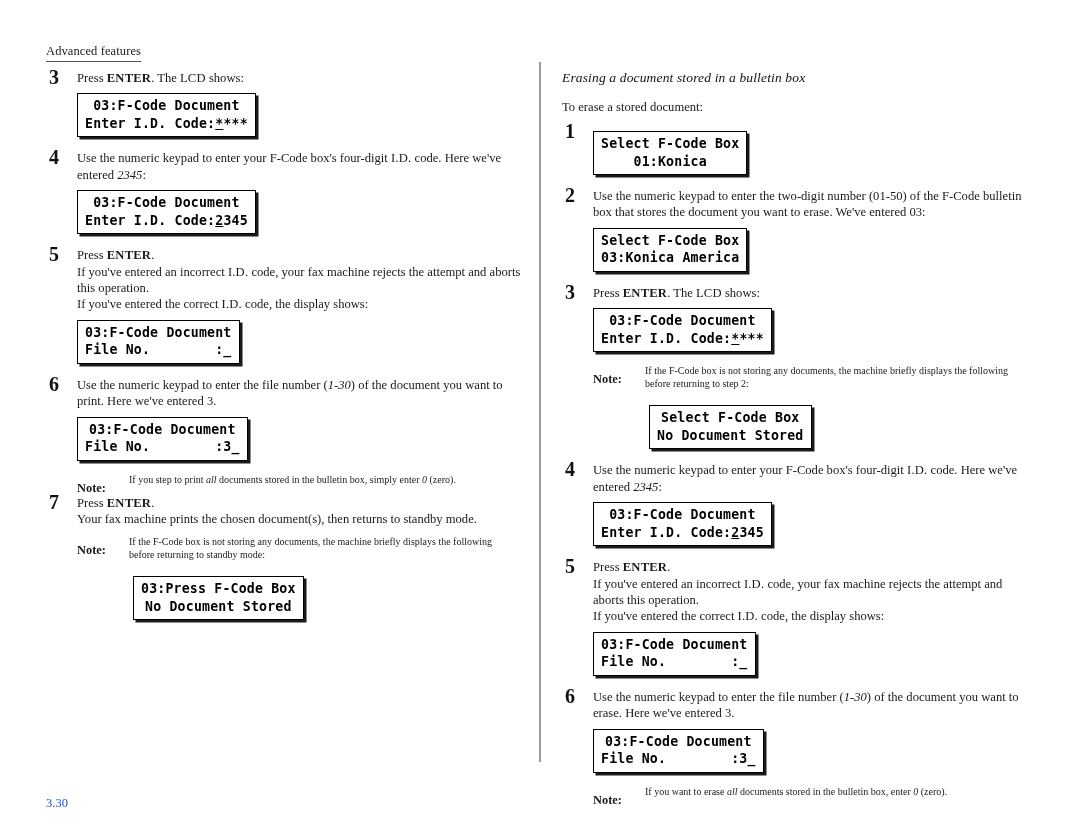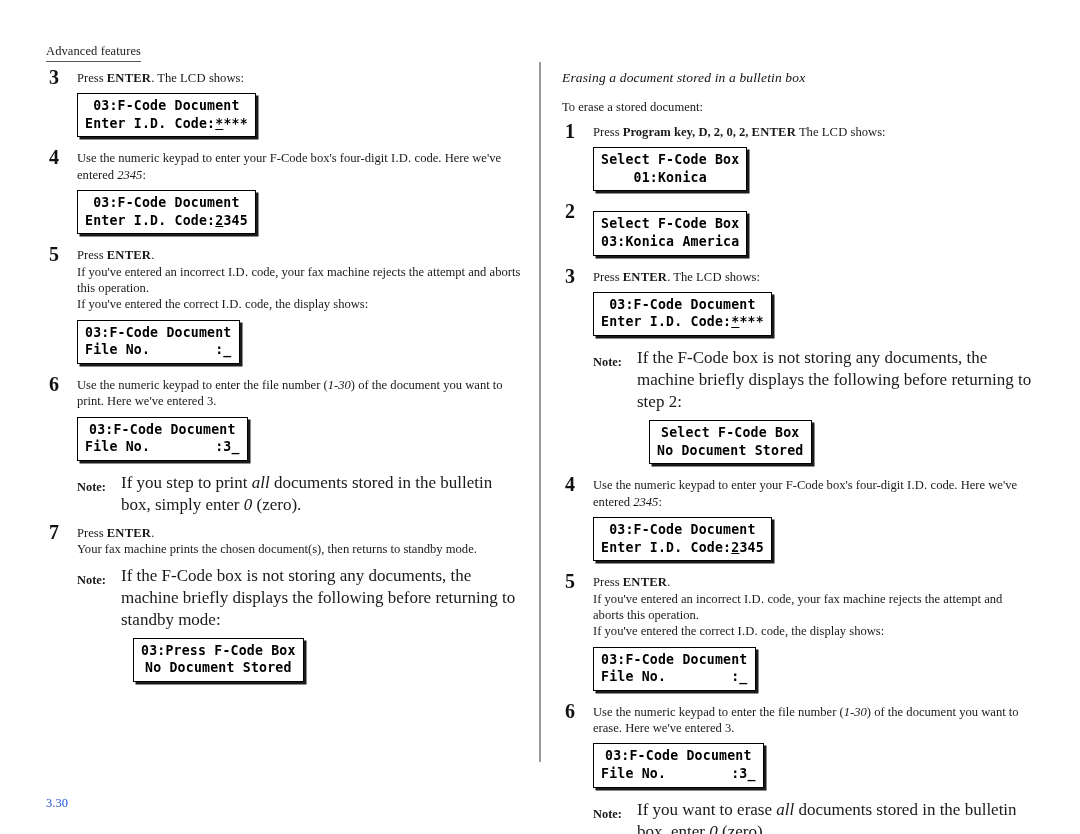--- a/index.html
+++ b/index.html
@@ -143,22 +143,22 @@
     margin: 7px 0 7px 0;
   }
   .note-label {
     position: absolute;
     left: 0;
     top: 8px;
     font-size: 12.4px;
     font-weight: bold;
   }
   .note-body p {
-    margin: 0;
-    font-size: 17px;
+    margin: 8px;
+    font-size: 10px;
     line-height: 1.30;
   }
   .note .lcd { margin-left: 12px; }
 </style>
 </head>
 <body>
 
 <div class="page">
 
   <div class="running-head">Advanced features</div>
@@ -240,31 +240,31 @@
   </div>
 
   <div class="col col-right">
 
     <h2 class="section-heading">Erasing a document stored in a bulletin box</h2>
     <p class="lead-in">To erase a stored document:</p>
 
     <div class="step">
       <div class="step-num">1</div>
       <div class="step-body">
-        <p><span>Press </span><span class="bold">Program key, D, 2, 0, 2,</span> <span class="sc">ENTER</span><span> The </span><span class="sc-plain">LCD</span><span> shows:</span></p>
         <div class="lcd">
           <div class="lcd-line">Select F-Code Box</div>
           <div class="lcd-line">01:Konica</div>
         </div>
       </div>
     </div>
 
     <div class="step">
       <div class="step-num">2</div>
       <div class="step-body">
+        <p>Use the numeric keypad to enter the two-digit number (01-50) of the F-Code bulletin box that stores the document you want to erase. We've entered 03:</p>
         <div class="lcd">
           <div class="lcd-line">Select F-Code Box</div>
           <div class="lcd-line">03:Konica America</div>
         </div>
       </div>
     </div>
 
     <div class="step">
       <div class="step-num">3</div>
       <div class="step-body">

